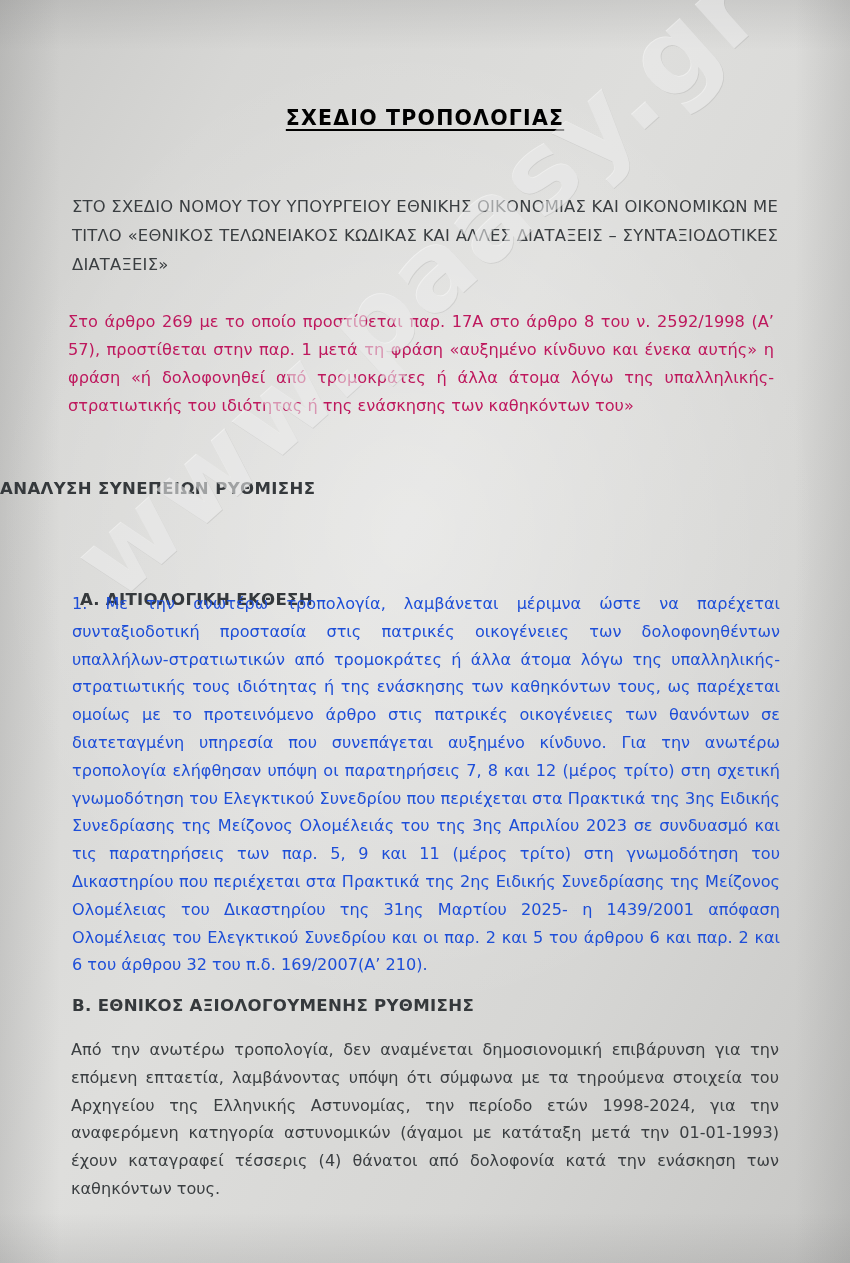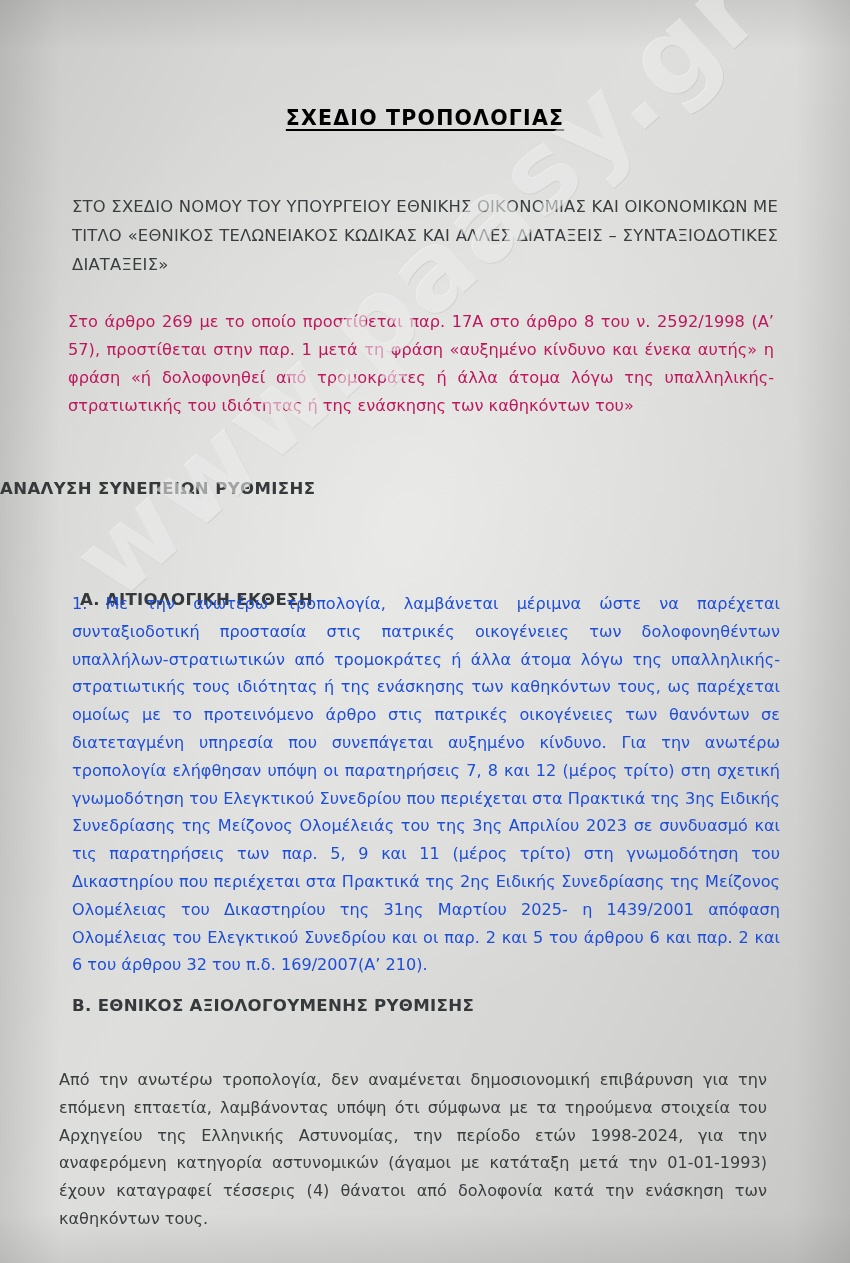--- a/index.html
+++ b/index.html
@@ -150,27 +150,26 @@
     left: 72px;
     font-size: 16.6px;
     font-weight: 700;
     letter-spacing: 0.3px;
     color: #35393c;
   }
 
   .section-b-body {
     position: absolute;
     top: 1036px;
-    left: 59px;
+    left: 71px;
     width: 708px;
     font-size: 16.1px;
     line-height: 27.8px;
     text-align: justify;
     color: #3a3e41;
-    margin-top: 30px;
   }
 </style>
 </head>
 <body>
 
 <div class="page"></div>
 
 <div class="content">
 
   <div class="doc-title">

